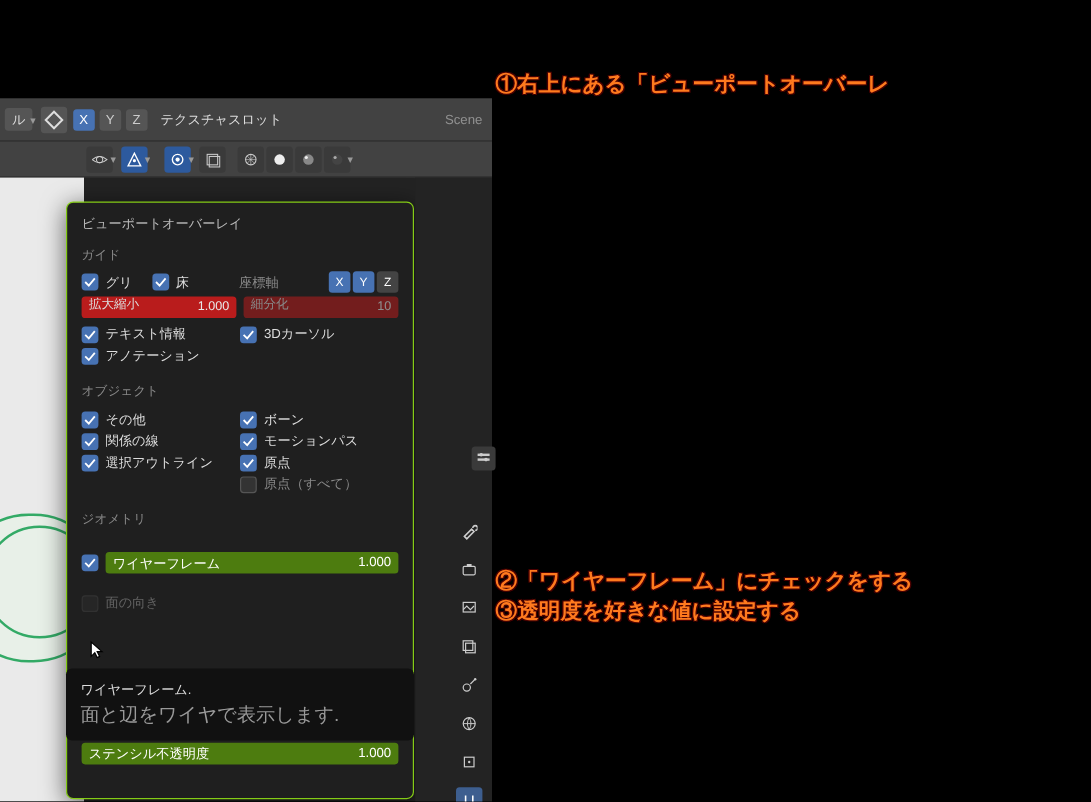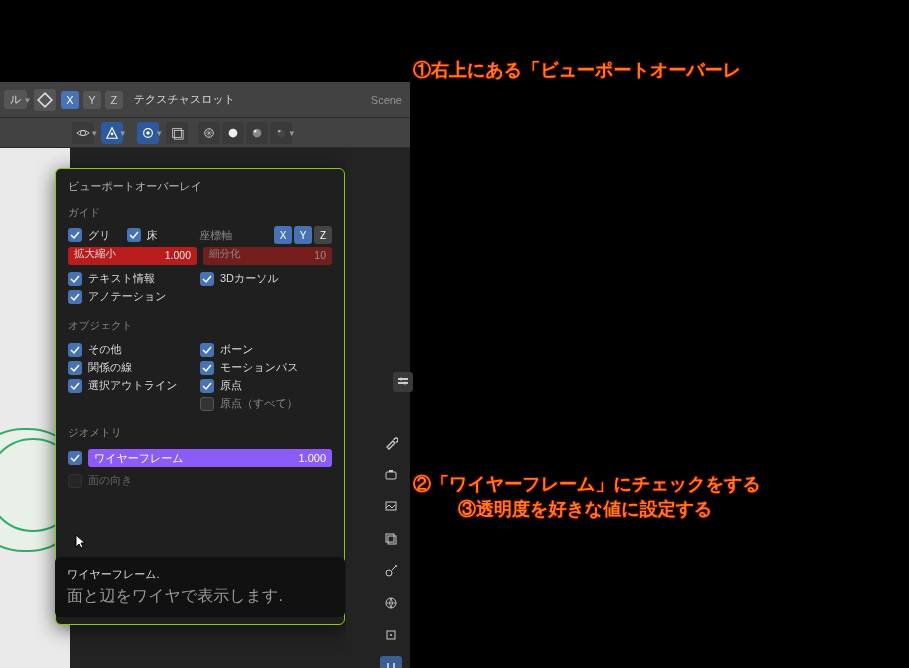--- a/index.html
+++ b/index.html
@@ -45,21 +45,21 @@
   .col2 > div { flex:1; }
   .axis-row { display:flex; gap:2px; margin-left:auto;}
   .mini-axis { width:18px;height:18px; background:#4772b3; color:#fff; border-radius:3px; display:flex;align-items:center;justify-content:center; font-size:10px;}
   .mini-axis.off{ background:#444;}
 
   .numfield { flex:1; height:18px; background:#b91c1c; border-radius:3px; display:flex; align-items:flex-end; color:#e8e8e8; font-size:10.5px; padding: 4px 6px;}
   .numfield .nm { color:#ddd; }
   .numfield .val { margin-left:auto; }
   .numfield.dim { opacity:.55; }
 
-  .slider-row { height:18px; background:#8b5cf6; border-radius:3px; display:flex; align-items:center; color:#fff; font-size:11px; padding:0 6px; margin:3px 0;}
+  .slider-row { height:18px; background:#4d7c0f; border-radius:3px; display:flex; align-items:center; color:#fff; font-size:11px; padding:0 6px; margin:14px 0;}
   .slider-row .val { margin-left:auto;}
 
   .cursor-svg { position:absolute; left:74px; top:451px; width:16px;height:16px; z-index:5;}
 
   .tooltip { position:absolute; left:55px; top:475px; width:290px; background:#111; border-radius:5px; padding:10px 12px; }
   .tooltip .tt-title { color:#ddd; font-size:11px; margin-bottom:4px;}
   .tooltip .tt-desc { color:#999; font-size:16px;}
 
   
   .right-fill { position:absolute; left:346px; top:66px; width:64px; height:520px; background:#232323;}
@@ -73,21 +73,21 @@
 </style>
 </head>
 <body>
 
 <div class="annotation" style="left:413px; top:58px;">
   <span>①右上にある「ビューポートオーバーレ</span><br>
 </div>
 <div class="annotation" style="left:413px; top:472px;text-align:center;">
   <span>②「ワイヤーフレーム」にチェックをする</span>
 </div>
-<div class="annotation" style="left:413px; top:497px;margin-left:45px;">
+<div class="annotation" style="left:413px; top:497px;">
   <span>③透明度を好きな値に設定する</span>
 </div>
 
 <div class="arrow" style="left:205px; top:80px;">
   <svg width="205" height="60">
       <defs>
         <marker id="ah1" markerWidth="8" markerHeight="8" refX="2" refY="4" orient="auto">
           <path d="M8,0 L0,4 L8,8 Z" fill="#ff3b3b"></path>
         </marker>
       </defs>

